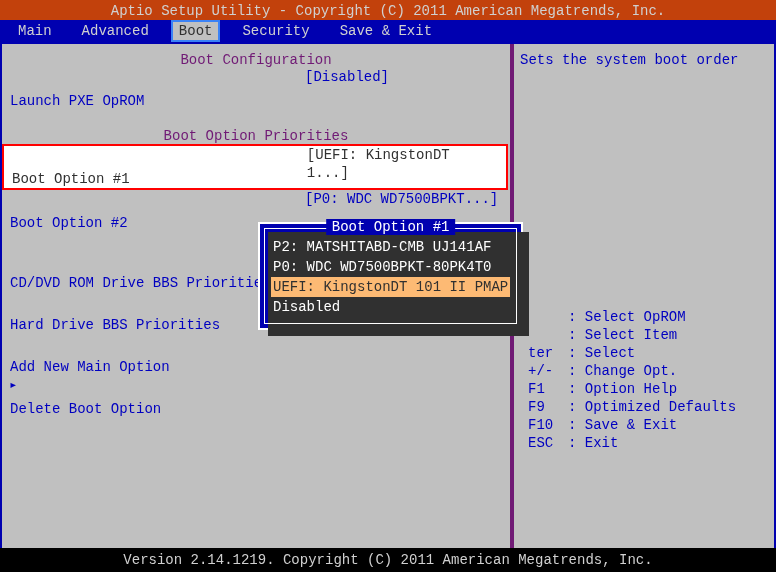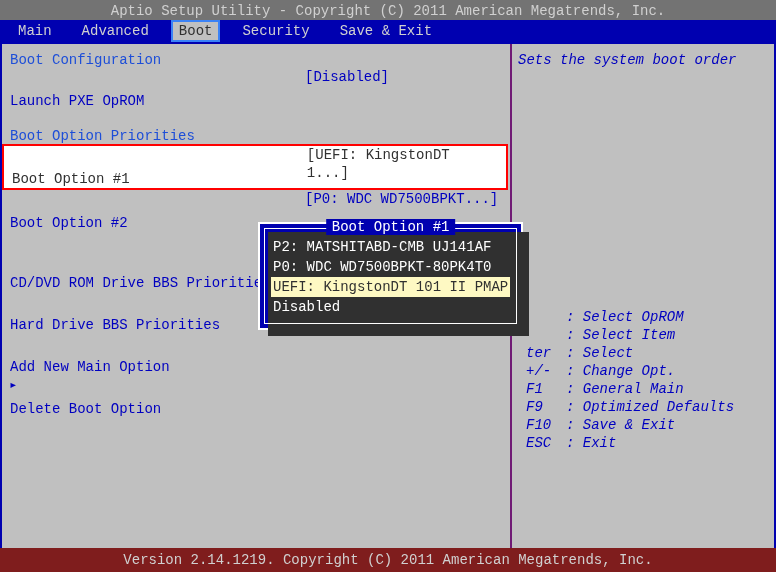--- a/index.html
+++ b/index.html
@@ -7,21 +7,21 @@
       width: 776px;
       height: 572px;
       font-family: 'Courier New', monospace;
       font-size: 14px;
       background: #c0c0c0;
       color: #0000c0;
       overflow: hidden;
       position: relative;
     }
     .header {
-      background: #737373;
+      background: #c2410c;
       color: #d0d0d0;
       padding: 3px 0 1px;
       text-align: center;
     }
     .header-title { color: #d0d0d0; }
     .tabs {
       background: #0000b0;
       color: #d0d0d0;
       padding: 2px 10px 4px;
       display: flex;
@@ -41,25 +41,24 @@
       border-bottom: none;
       height: 504px;
     }
     .left-panel {
       width: 508px;
       padding: 8px 8px;
       position: relative;
     }
     .right-panel {
       width: 264px;
-      border-left: 2px solid #701a75;
+      border-left: 4px solid #701a75;
       padding: 8px 6px;
-      font-style: italic;
-    }
-    .section-header { color: #1d4ed8; margin-bottom: 0px; }
+    }
+    .section-header { color: #701a75; margin-bottom: 0px; text-align: center; }
     .option-row {
       display: flex;
       margin: 0;
       line-height: 18px;
     }
     .option-label { width: 295px; margin-top: 24px; }
     .option-value { }
     .selected-row {
       background: #ffffff;
       color: #303030;
@@ -100,40 +99,40 @@
       color: #ffffff;
       padding: 0 6px;
       white-space: nowrap;
     }
     .popup-item {
       color: #ffffff;
       padding: 1px 2px;
       line-height: 18px;
     }
     .popup-item.selected {
-      background: #fef9c3;
+      background: #fdba74;
       color: #303030;
     }
     .popup-shadow {
       position: absolute;
       top: 8px;
       left: 8px;
       width: 100%;
       height: 100%;
       background: #303030;
       z-index: -1;
     }
     .legend {
       color: #0000c0;
       line-height: 18px;
     }
     .legend-row { display: flex; }
     .legend-key { width: 40px; margin-left: 8px; }
     .footer {
-      background: #7f1d1d;
+      background: #000000;
       color: #d0d0d0;
       text-align: center;
       padding: 4px 0;
     }
     .help-text { color: #0000c0; }
   </style>
 </head>
 <body>
 
 <div class="header">
@@ -196,21 +195,21 @@
       <div class="legend-row">
           <div class="legend-key">ter</div>
           <div>: Select</div>
         </div>
       <div class="legend-row">
           <div class="legend-key">+/-</div>
           <div>: Change Opt.</div>
         </div>
       <div class="legend-row">
           <div class="legend-key">F1</div>
-          <div>: General Main</div>
+          <div>: Option Help</div>
         </div>
       <div class="legend-row">
           <div class="legend-key">F9</div>
           <div>: Optimized Defaults</div>
         </div>
       <div class="legend-row">
           <div class="legend-key">F10</div>
           <div>: Save &amp; Exit</div>
         </div>
       <div class="legend-row">

